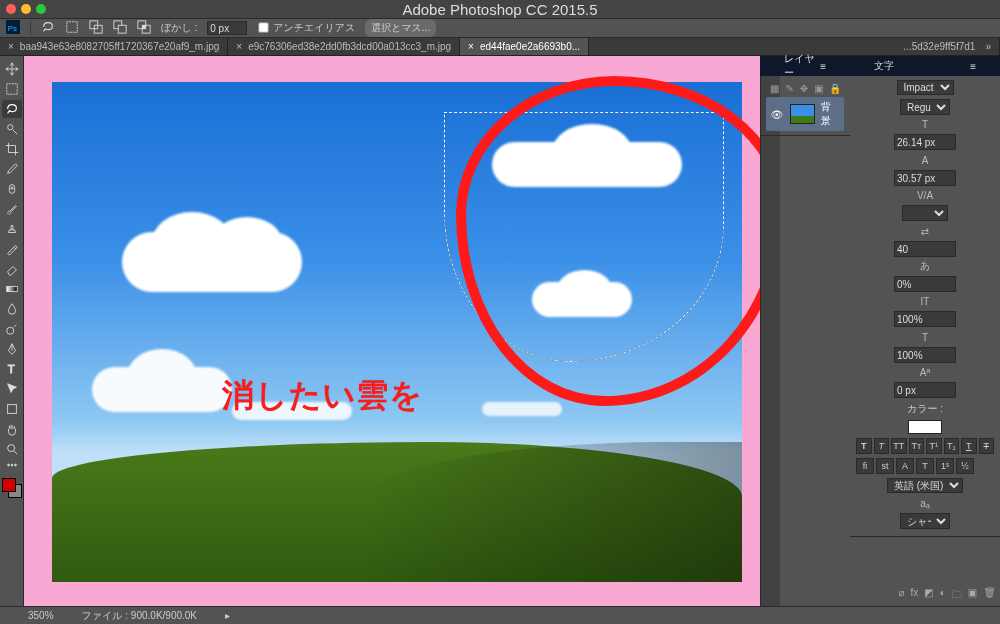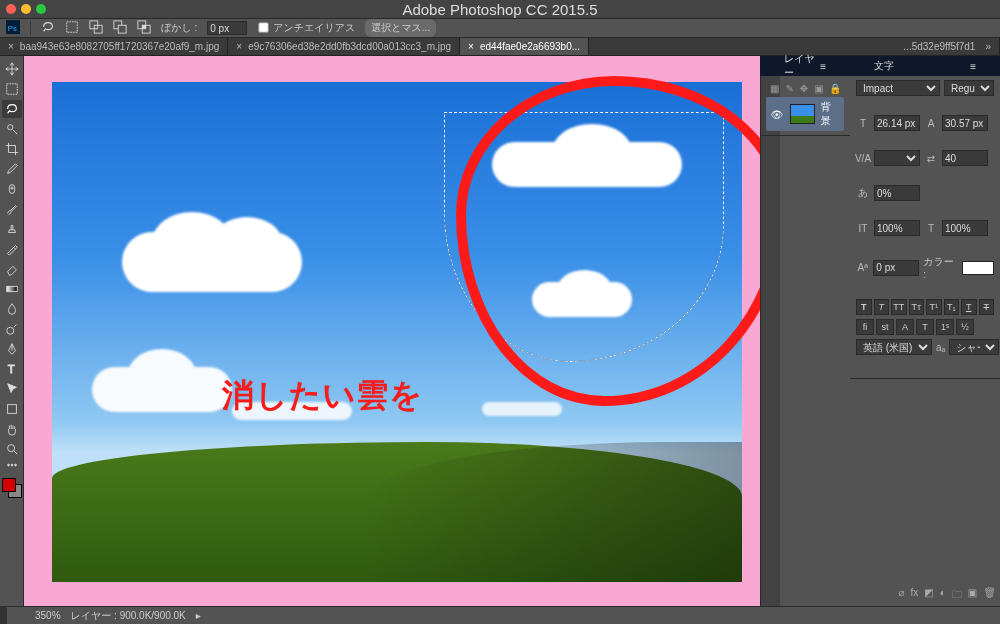--- a/index.html
+++ b/index.html
@@ -74,31 +74,31 @@
 .panel-head .menu { margin-left:auto; cursor:pointer; }
 .panel-content { padding:4px 6px; font-size:10px; color:#ccc; }
 
 
 .layers-toolbar { display:flex; gap:6px; align-items:center; color:#999; font-size:10px; padding:3px 4px;}
 .layer-row { display:flex; align-items:center; gap:6px; background:#5d6e88; padding:3px 4px; border-radius:2px; color:#fff;}
 .layer-thumb { width:26px; height:20px; background:linear-gradient(#3a8fe8 60%, #3f7a18 60%); border:1px solid #222;}
 .eye { width:14px; text-align:center;}
 
 
-.char-row { display:flex; align-items:center; gap:4px; margin-bottom:19px;}
+.char-row { display:flex; align-items:center; gap:4px; margin-bottom:3px;flex-direction:column;}
 .char-row .lbl { width:14px; height:12px; display:flex; align-items:center; justify-content:center; color:#bbb;}
 .char-row select, .char-row input { background:#3a3a3a; color:#ddd; border:1px solid #2a2a2a; font-size:10px; height:16px;}
 .char-row select { padding:0 2px; }
-.char-row input { width:46px; padding:0 2px;}
+.char-row input { width:62px; padding:0 2px;}
 .color-swatch { width:34px; height:14px; background:#fff; border:1px solid #222; display:inline-block;}
 .btnrow { display:flex; gap:2px; margin:4px 0;}
 .btnrow .b { width:18px; height:16px; background:#3a3a3a; border:1px solid #2a2a2a; display:flex; align-items:center; justify-content:center; font-size:9px; cursor:pointer;}
 
 
-.status { position:absolute; left:0; right:0; bottom:0; height:18px; background:#535353; display:flex; align-items:center; gap:10px; padding:0 28px; font-size:10px; color:#ccc; border-top:1px solid #2a2a2a;margin-left:7px;}
+.status { position:absolute; left:0; right:0; bottom:0; height:18px; background:#535353; display:flex; align-items:center; gap:28px; padding:0 28px; font-size:10px; color:#ccc; border-top:1px solid #2a2a2a;}
 .panel-icons-right { position:absolute; right:4px; bottom:2px; display:flex; gap:6px; color:#aaa;}
 .panel-icons-right span{cursor:pointer}
 
 svg { display:block; }
 </style>
 </head>
 <body>
 
 <div class="titlebar">
   <div class="traffic">
@@ -414,17 +414,17 @@
         <span>▣</span>
         <span>🗑</span>
       </div>
     </div>
   </div>
 </div>
 
 <div class="status">
   <span>350%</span>
   <span>
-    <span>レイヤー :</span>
+    <span>ファイル :</span>
     <span>900.0K/900.0K</span>
   </span>
   <span>▸</span>
 </div>
 
 </body></html>

